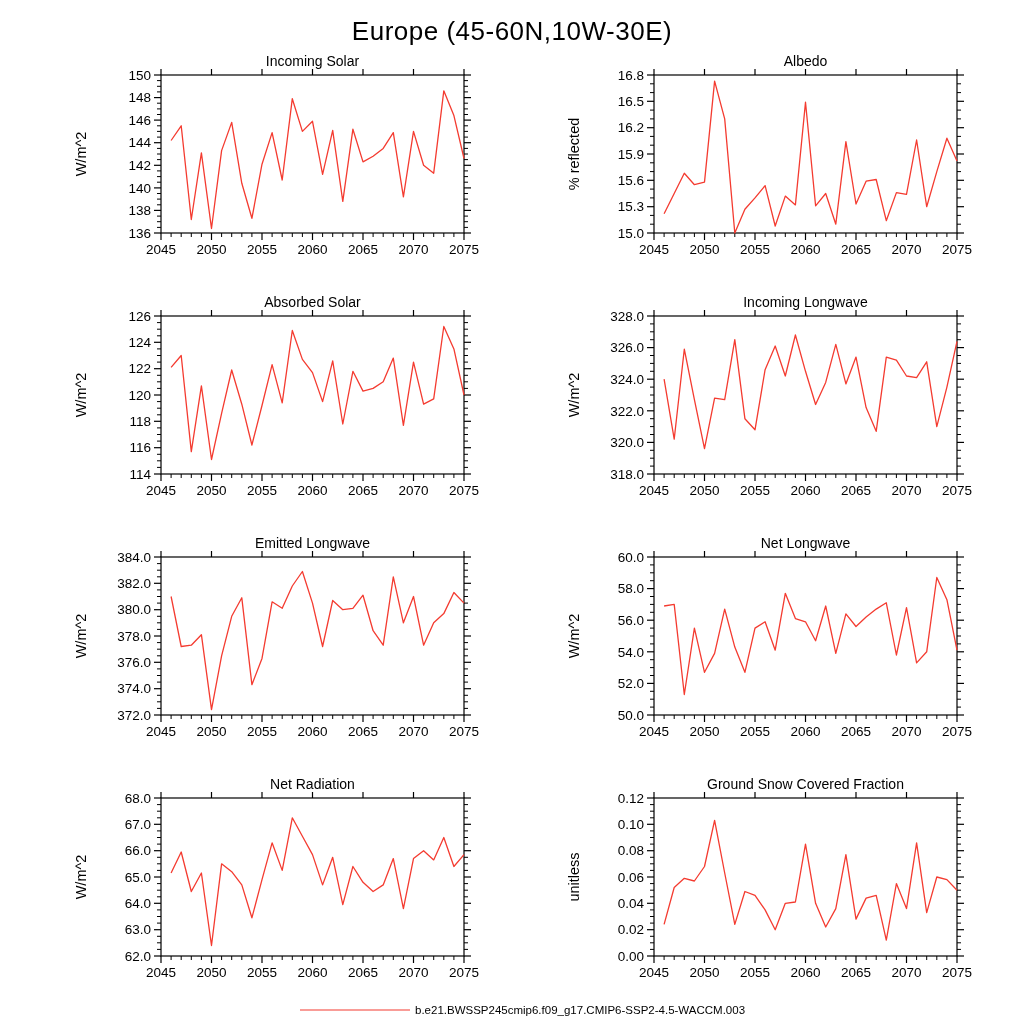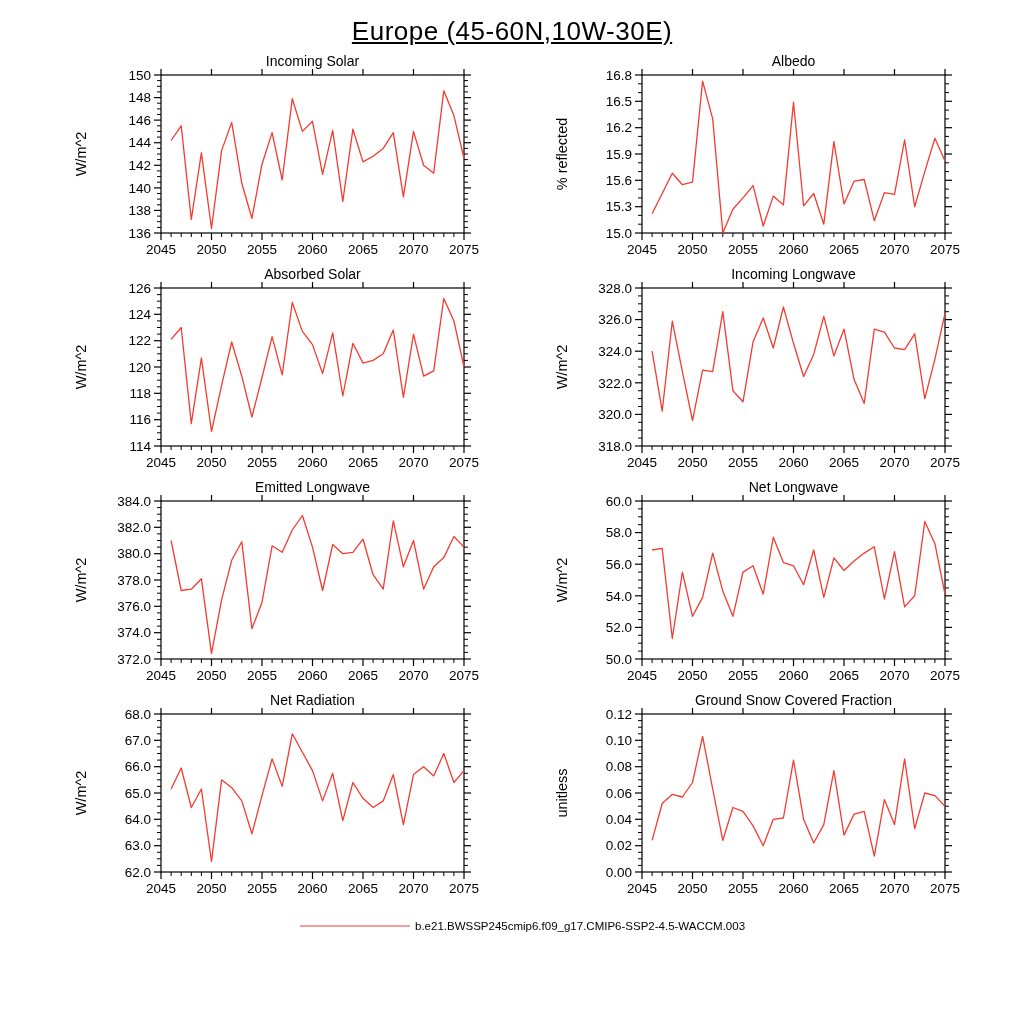--- a/index.html
+++ b/index.html
@@ -1,22 +1,22 @@
 <!DOCTYPE html>
 <html><head>
 <meta charset="utf-8">
 <style>
   html,body{margin:0;padding:0;background:#ffffff;}
   body{width:1024px;height:1024px;overflow:hidden;
        font-family:"Liberation Sans","DejaVu Sans",sans-serif;color:#000;}
   .page{width:1024px;height:1024px;position:relative;}
   .main-title{font-size:26px;font-weight:normal;text-align:center;
-              margin:16px 0 6px 0;letter-spacing:0.5px;text-decoration:underline;}
+              margin:16px 0 6px 0;letter-spacing:0.5px;}
   .grid{display:grid;grid-template-columns:465px 465px;
-        column-gap:16px;row-gap:0;width:946px;margin:0 auto;}
+        column-gap:16px;row-gap:0;width:946px;margin:0 auto;gap:28px;}
   .panel{width:465px;height:213px;}
   .legend{margin:14px 0 0 300px;}
   .legend-row{display:flex;align-items:center;height:14px;}
   .legend-row + .legend-row{margin-top:40px;gap:36px;}
   .legend-swatch{flex:0 0 auto;margin-right:5px;}
   .legend-label{font-size:11.5px;white-space:nowrap;}
   svg text{fill:#000;}
 </style>
 </head>
 <body>

